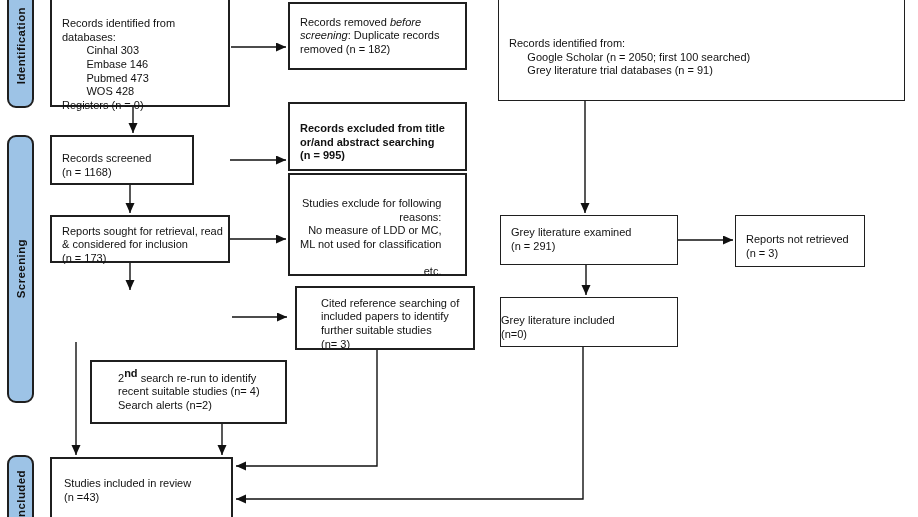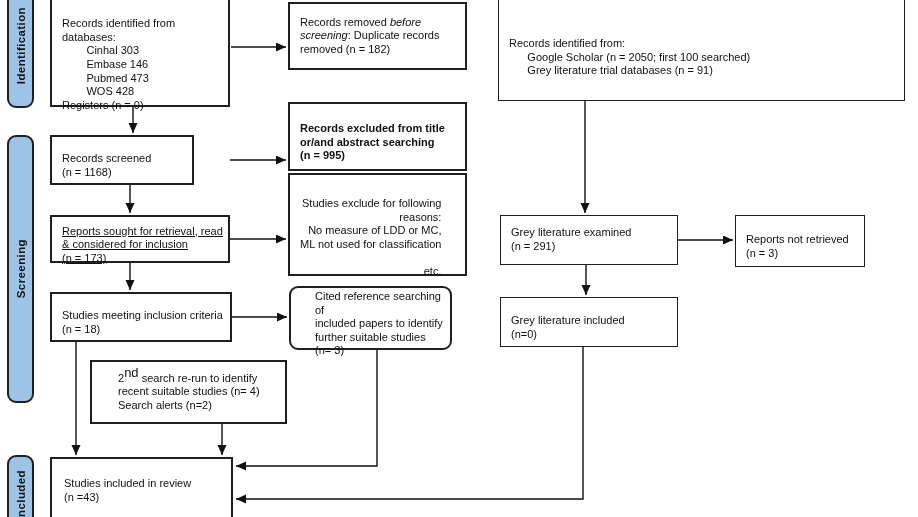--- a/index.html
+++ b/index.html
@@ -43,21 +43,21 @@
     box-sizing: border-box;
     font-size: 11px;
     line-height: 1.24;
     display: flex;
     align-items: center;
   }
   .node .txt { white-space: pre-wrap; margin-top: 12px; }
   .node.top-align { align-items: flex-start; }
   .thin { border-width: 1.5px; }
   .em { font-style: italic; }
-  sup { font-size: 13px; line-height: 0; }
+  sup { font-size: 11px; line-height: 0; font-weight: bold; }
   .wrapblock { white-space: normal; }
 </style>
 </head>
 <body>
 
 <div class="canvas">
 
   <svg class="connectors" width="918" height="517" viewBox="0 0 918 517">
     <defs>
       <marker id="ah" markerUnits="userSpaceOnUse" markerWidth="11" markerHeight="10" refX="10" refY="4.5" orient="auto">
@@ -98,30 +98,26 @@
         Pubmed 473
         WOS 428
 Registers (n = 0)</div>
   </div>
 
   <div class="node" style="left:50px; top:135px; width:144px; height:50px; padding:0 6px 0 10px;">
     <div class="txt">Records screened
 (n = 1168)</div>
   </div>
 
-  <div class="node" style="left:50px; top:215px; width:180px; height:48px; padding:0 4px 0 10px;text-decoration:underline;">
+  <div class="node" style="left:50px; top:215px; width:180px; height:48px; padding:0 4px 0 10px;">
     <div class="txt">Reports sought for retrieval, read
 &amp; considered for inclusion
 (n = 173)</div>
   </div>
 
-  <div class="node" style="left:50px; top:292px; width:182px; height:50px; padding:0 4px 0 10px;">
-    <div class="txt">Studies meeting inclusion criteria
-(n = 18)</div>
-  </div>
 
   <div class="node" style="left:90px; top:360px; width:197px; height:64px; padding:0 4px 0 26px;">
     <div>
       <span class="txt">2</span><sup>nd</sup><span class="txt"> search re-run to identify
 recent suitable studies (n= 4)
 Search alerts (n=2)</span>
     </div>
   </div>
 
   <div class="node" style="left:50px; top:457px; width:183px; height:70px; padding:0 4px 14px 12px;">
@@ -143,21 +139,21 @@
 
   <div class="node top-align" style="left:288px; top:173px; width:179px; height:103px; padding:10px 4px 16px 10px;text-align:right;">
     <div class="txt">Studies exclude for following
 reasons:
 No measure of LDD or MC,
 ML not used for classification
 
 etc.</div>
   </div>
 
-  <div class="node" style="left:289px; top:286px; width:163px; height:64px; padding:0 4px 0 24px;border-radius:9px;">
+  <div class="node" style="left:295px; top:286px; width:180px; height:64px; padding:0 4px 0 24px;">
     <div class="txt">Cited reference searching of
 included papers to identify
 further suitable studies
 (n= 3)</div>
   </div>
 
   <div class="node thin" style="left:498px; top:-8px; width:407px; height:109px; padding:10px 6px 0 10px;">
     <div class="txt">Records identified from:
       Google Scholar (n = 2050; first 100 searched)
       Grey literature trial databases (n = 91)</div>
@@ -166,18 +162,18 @@
   <div class="node thin" style="left:500px; top:215px; width:178px; height:50px; padding:0 4px 12px 10px;">
     <div class="txt">Grey literature examined
 (n = 291)</div>
   </div>
 
   <div class="node thin" style="left:735px; top:215px; width:130px; height:52px; padding:0 4px 0 10px;">
     <div class="txt">Reports not retrieved
 (n = 3)</div>
   </div>
 
-  <div class="node thin" style="left:500px; top:297px; width:178px; height:50px; padding:0 4px 0 10px;">
+  <div class="node thin" style="left:500px; top:297px; width:178px; height:50px; padding:0 4px 0 0;">
     <div class="txt">Grey literature included
 (n=0)</div>
   </div>
 
 </div>
 
 </body></html>

